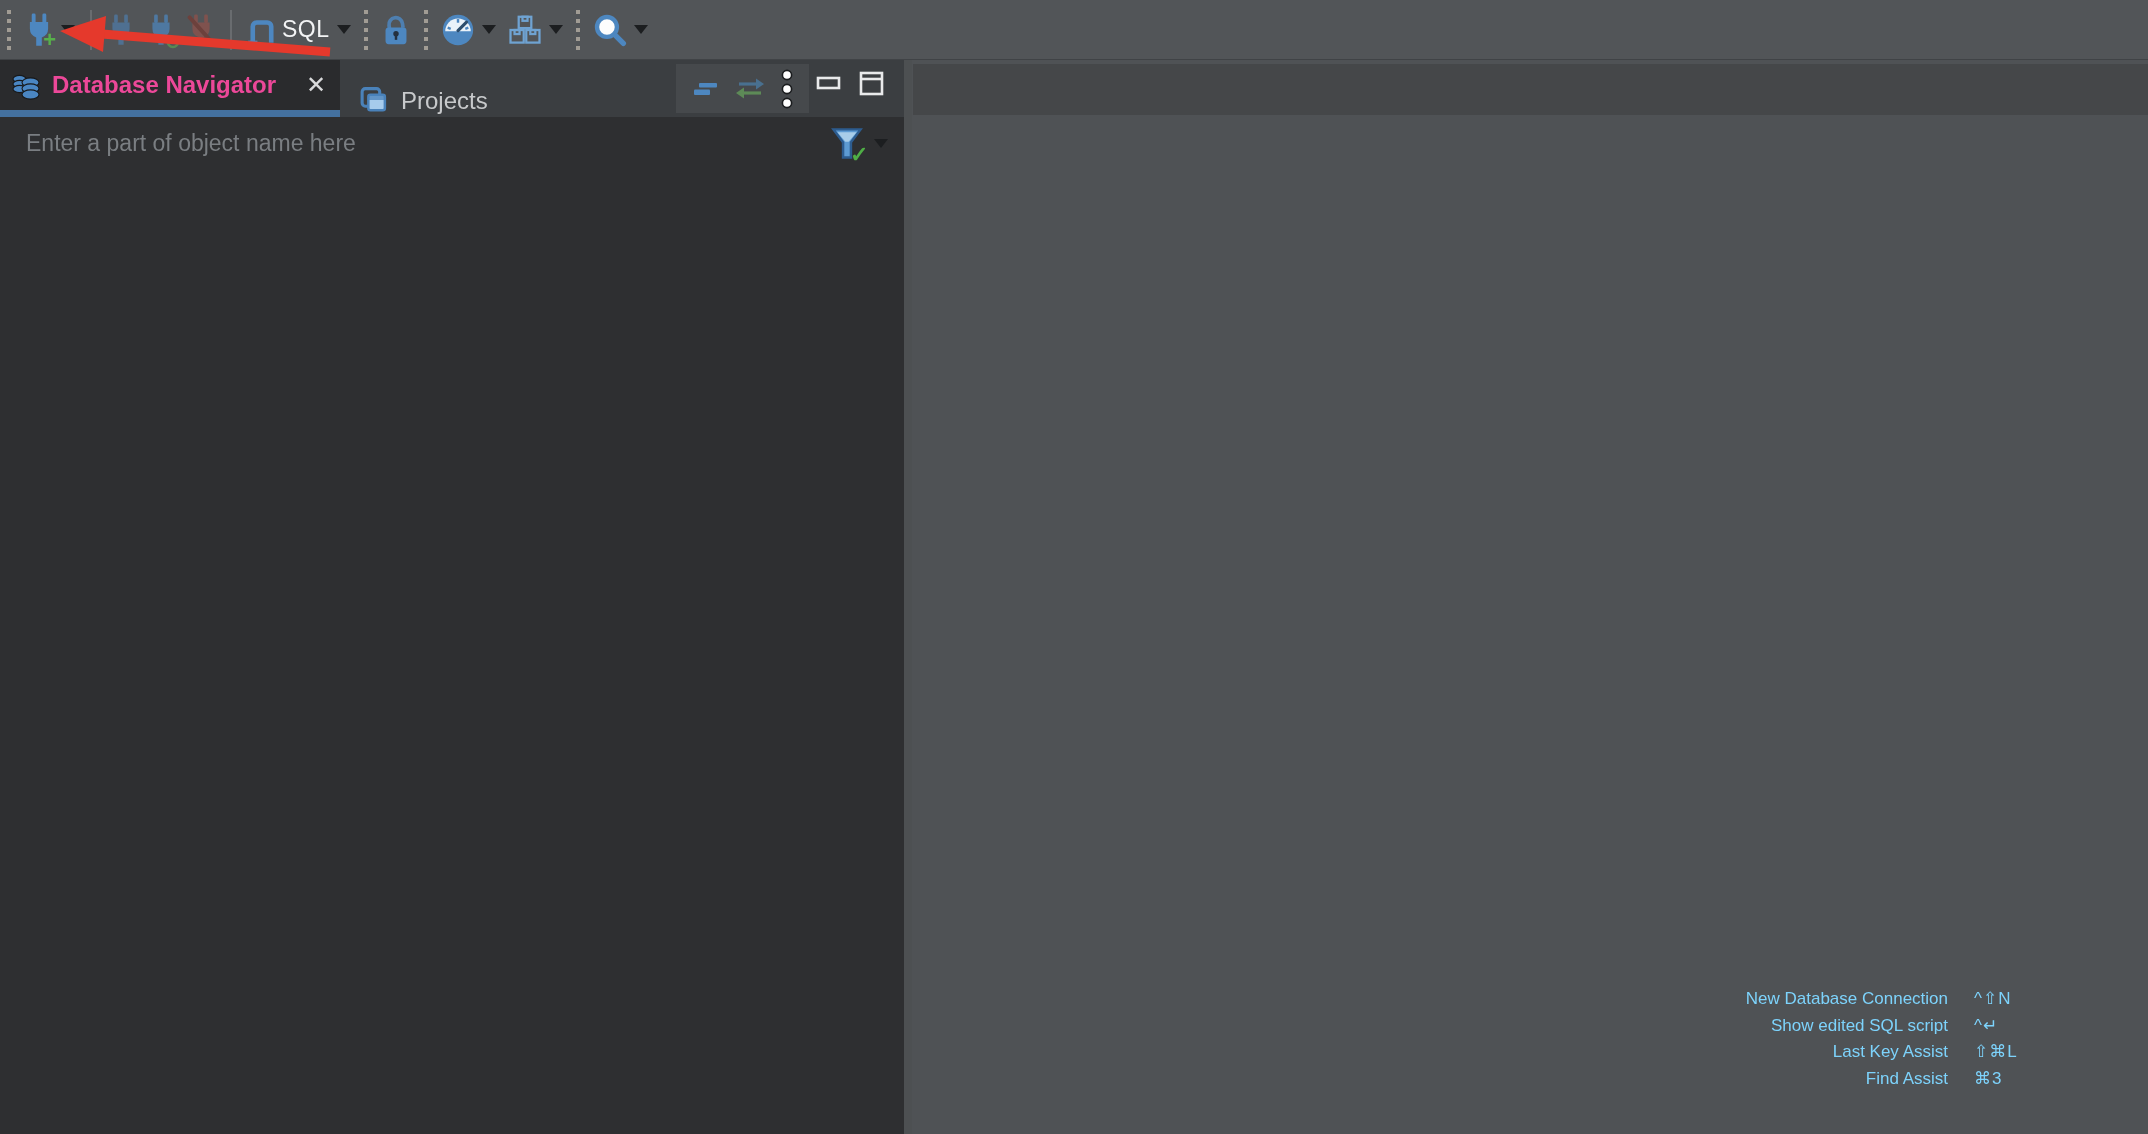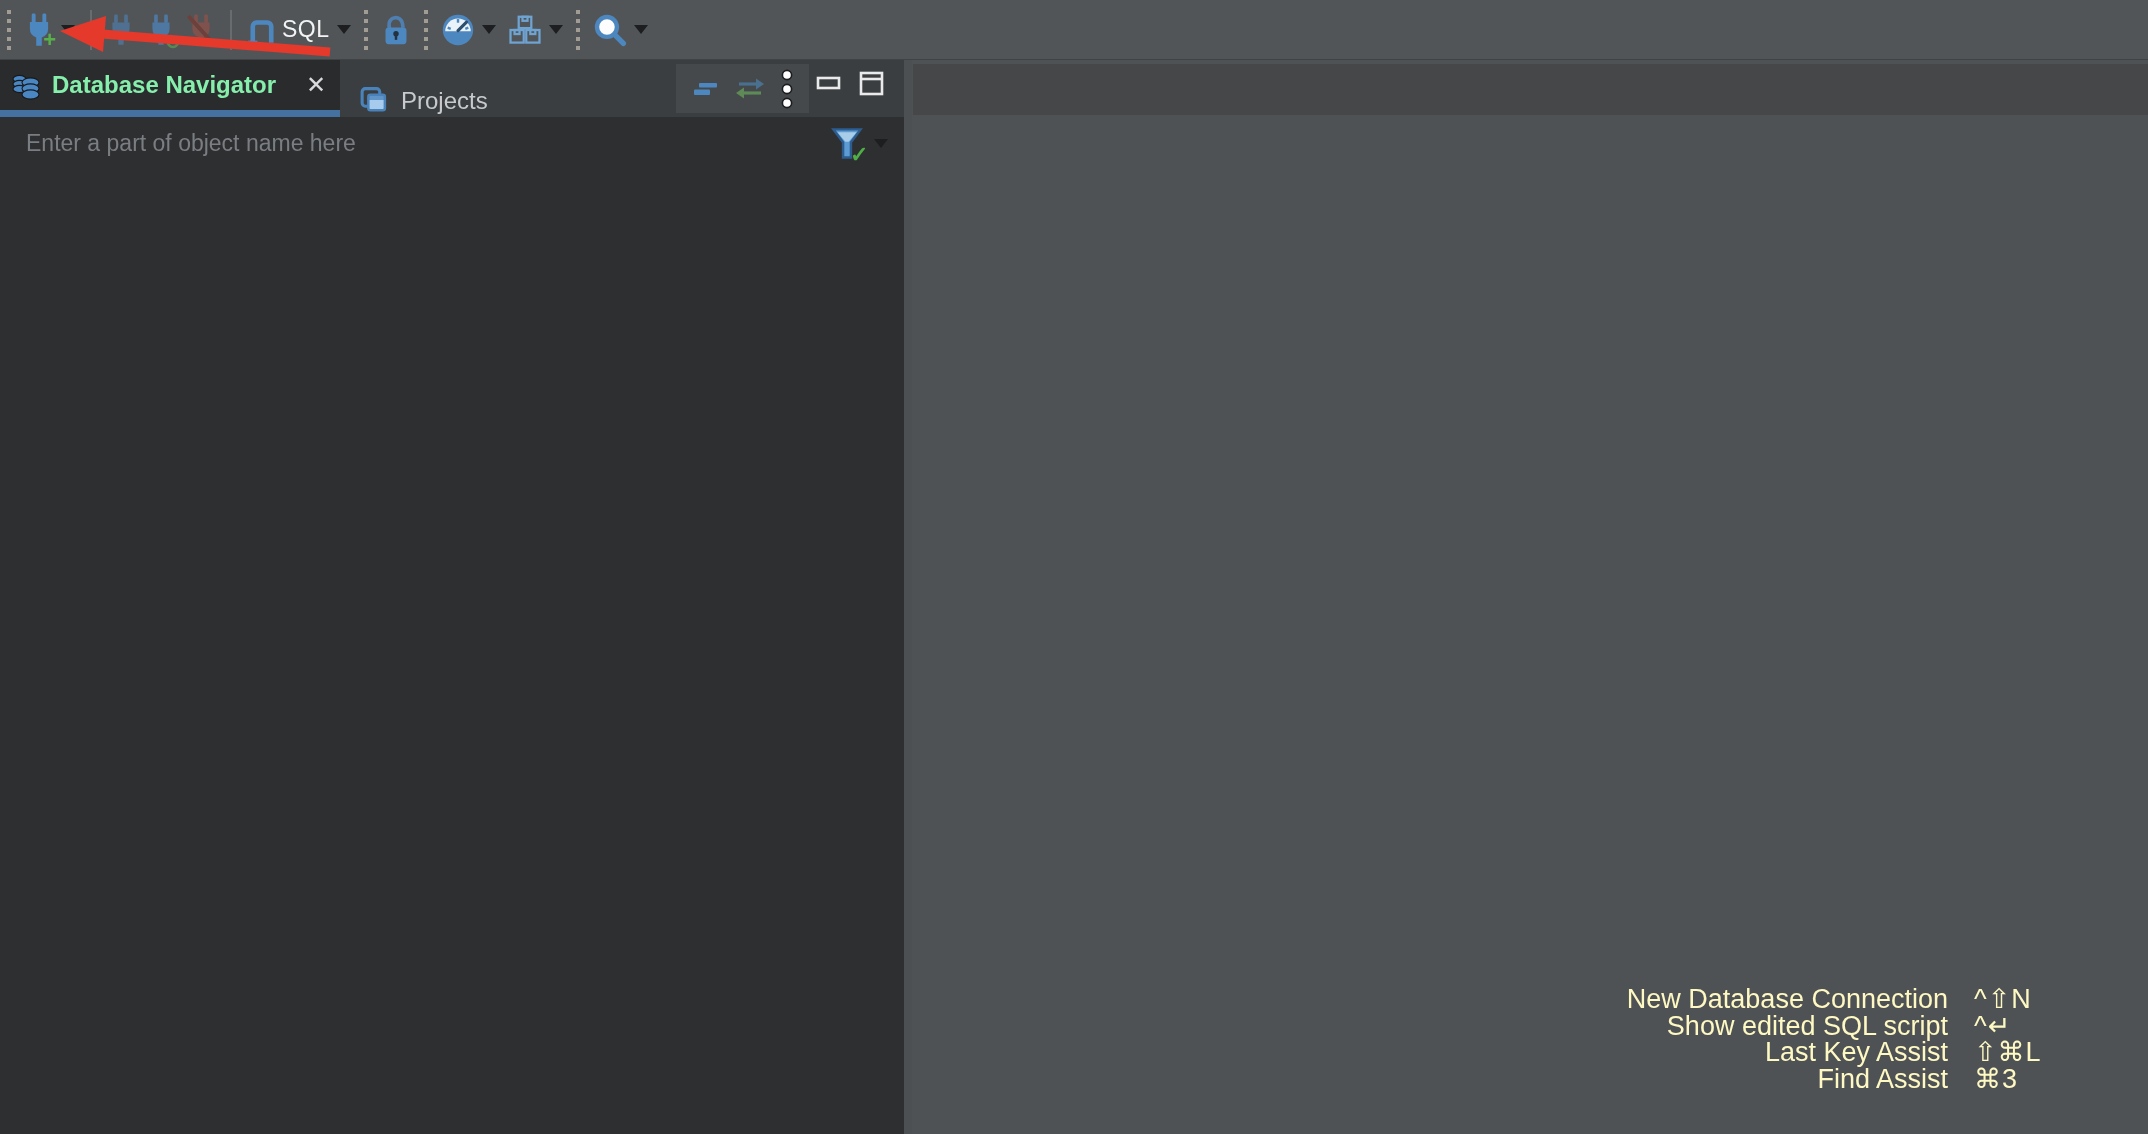--- a/index.html
+++ b/index.html
@@ -18,21 +18,21 @@
   .sql-label{color:#f2f3f4;font-weight:normal;font-size:23px;margin-left:5px;letter-spacing:.5px;}
   .dim55{opacity:.55}.dim70{opacity:.7}.dim60{opacity:.62}
   .mini-badge{position:absolute;right:-2px;bottom:-4px;font-size:22px;font-weight:bold;line-height:1;}
   .badge-plus{color:#57b04b;}
   .badge-refresh{color:#5ca050;font-size:20px;right:-6px;bottom:-6px;}
 
   
   .tabbar{position:absolute;left:0;top:60px;width:904px;height:57px;background:#3b3e41;}
   .tab-active{position:absolute;left:0;top:0;width:340px;height:57px;background:#2a2b2d;
               border-bottom:7px solid #44719f;box-sizing:border-box;display:flex;align-items:center;padding:0 10px;}
-  .tab-active .tab-label{color:#86efac;font-size:24px;font-weight:700;margin-left:10px;white-space:nowrap;}
+  .tab-active .tab-label{color:#ec4899;font-size:24px;font-weight:700;margin-left:10px;white-space:nowrap;}
   .tab-close{margin-left:auto;color:#d9dadb;font-size:24px;line-height:1;padding:0 4px;}
   .tab-projects{position:absolute;left:348px;top:12px;height:57px;display:flex;align-items:center;padding:0 10px;}
   .tab-projects .tab-label{color:#c7c9cb;font-size:24px;margin-left:12px;}
   .viewtools{position:absolute;left:676px;top:4px;width:133px;height:49px;background:#46494c;
              display:flex;align-items:center;justify-content:space-evenly;}
   .winbtn{position:absolute;}
   .min-btn{left:816px;top:16px;}
   .max-btn{left:858px;top:10px;}
 
   .searchrow{position:absolute;left:0;top:117px;width:904px;height:53px;background:#2e2f31;
@@ -42,22 +42,22 @@
   .search-input::placeholder{color:#7a7e82;}
   .filterbox{display:flex;align-items:center;margin-right:16px;position:relative;}
   .filter-check{position:absolute;left:20px;top:16px;color:#4fae46;font-size:22px;font-weight:bold;}
   .treearea{position:absolute;left:0;top:170px;width:904px;height:964px;background:#2e2f31;}
 
   
   .editor{position:absolute;left:912px;top:60px;width:1236px;height:1074px;background:#4f5255;}
   .topstrip{position:absolute;left:1px;top:4px;right:0;height:51px;background:#454749;}
 
   .hints{position:absolute;right:92px;bottom:42px;display:grid;
-         grid-template-columns:auto 82px;column-gap:26px;color:#fef9c3;
-         font-size:27px;line-height:26.5px;white-space:nowrap;margin-top:21px;}
+         grid-template-columns:auto 82px;column-gap:26px;color:#7dd3fc;
+         font-size:17px;line-height:26.5px;white-space:nowrap;margin-top:21px;}
   .hints .lbl{text-align:right;}
   .hints .keys{text-align:left;letter-spacing:1px;}
 
   .annotation{position:absolute;left:0;top:0;pointer-events:none;}
   svg{display:block;}
 </style>
 </head>
 <body>
 
 <div class="root">

